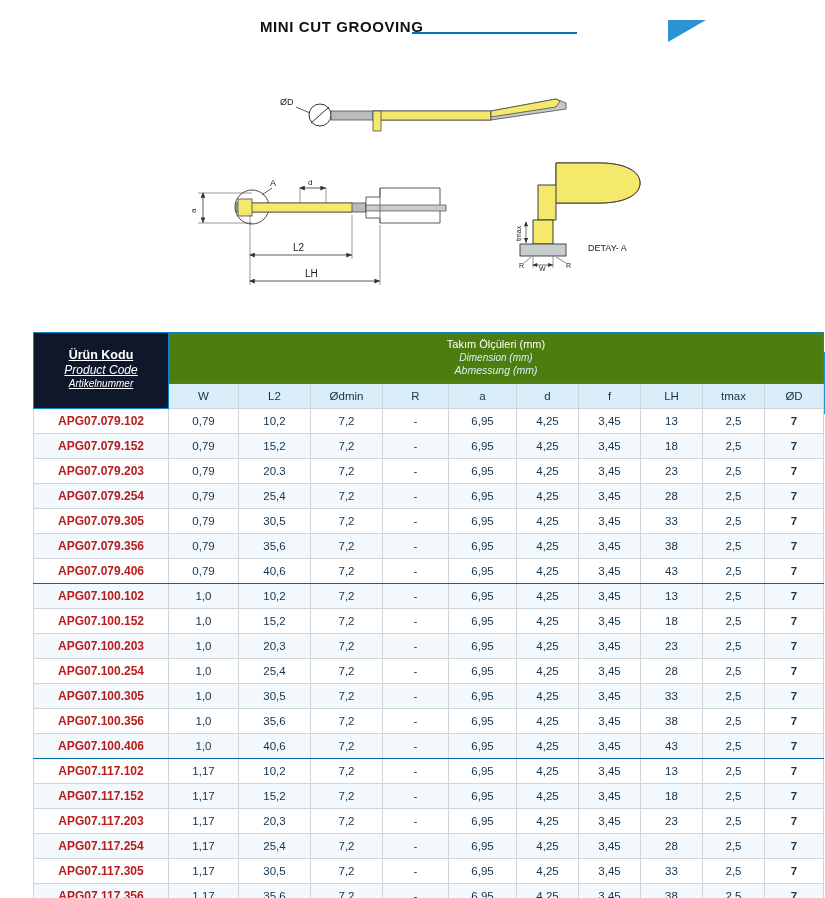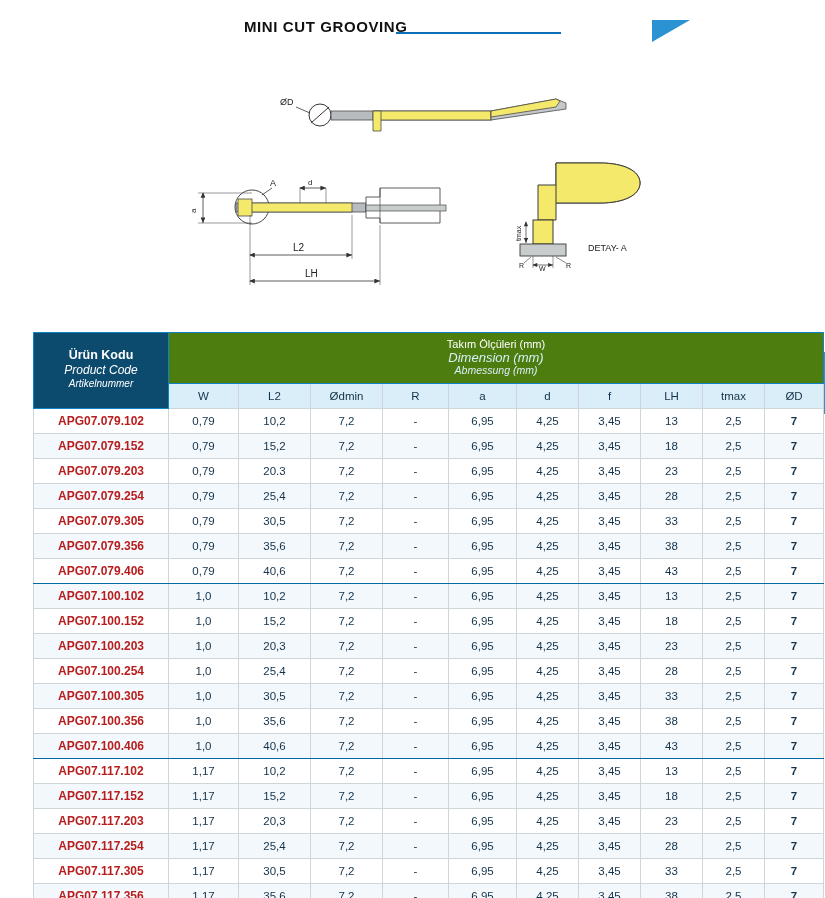--- a/index.html
+++ b/index.html
@@ -12,21 +12,21 @@
     height: 898px;
     position: relative;
     font-family: "Liberation Sans", sans-serif;
     color: #1b1b1b;
     overflow: hidden;
   }
 
   
   .title-wrap {
     position: absolute;
-    left: 244px;
+    left: 260px;
     top: 18px;
     width: 460px;
     height: 30px;
   }
   .title-text {
     font-size: 15px;
     font-weight: bold;
     letter-spacing: 0.6px;
     color: #111111;
     font-family: "Liberation Sans", sans-serif;
@@ -73,26 +73,27 @@
     table-layout: fixed;
     background: #ffffff;
   }
   table.spec td, table.spec th {
     border: 1px solid #cfd6da;
     padding: 0;
     text-align: center;
     font-size: 11.5px;
   }
   .hdr-code {
-    background: #0c4a6e;
+    background: #0f172a;
     color: #ffffff;
     width: 135px;
     vertical-align: middle;
     padding: 6px 4px 8px 4px !important;
     border: 1px solid #0f84c4 !important;
+    text-decoration: underline;
   }
   .hdr-code .l1 {
     font-weight: bold;
     font-size: 12.5px;
     line-height: 15px;
   }
   .hdr-code .l2 {
     font-style: italic;
     font-size: 12px;
     line-height: 14px;
@@ -102,21 +103,21 @@
     font-size: 10px;
     line-height: 14px;
   }
   .hdr-dim {
     background: #4d7c0f;
     color: #ffffff;
     padding: 5px 0 6px 0 !important;
     border: 1px solid #0f84c4 !important;
   }
   .hdr-dim .d1 { font-size: 11px; line-height: 13px; }
-  .hdr-dim .d2 { font-size: 13px; font-style: italic; line-height: 13px; color:#d8eef9; }
+  .hdr-dim .d2 { font-size: 10px; font-style: italic; line-height: 13px; color:#d8eef9; }
   .hdr-dim .d3 { font-size: 10.5px; font-style: italic; line-height: 13px; color:#d8eef9; }
 
   .subhdr td {
     background: #d9eef8;
     font-weight: normal;
     font-size: 12px;
     color: #14324a;
     height: 24px;
     border: 1px solid #b9d7e6;
   }

